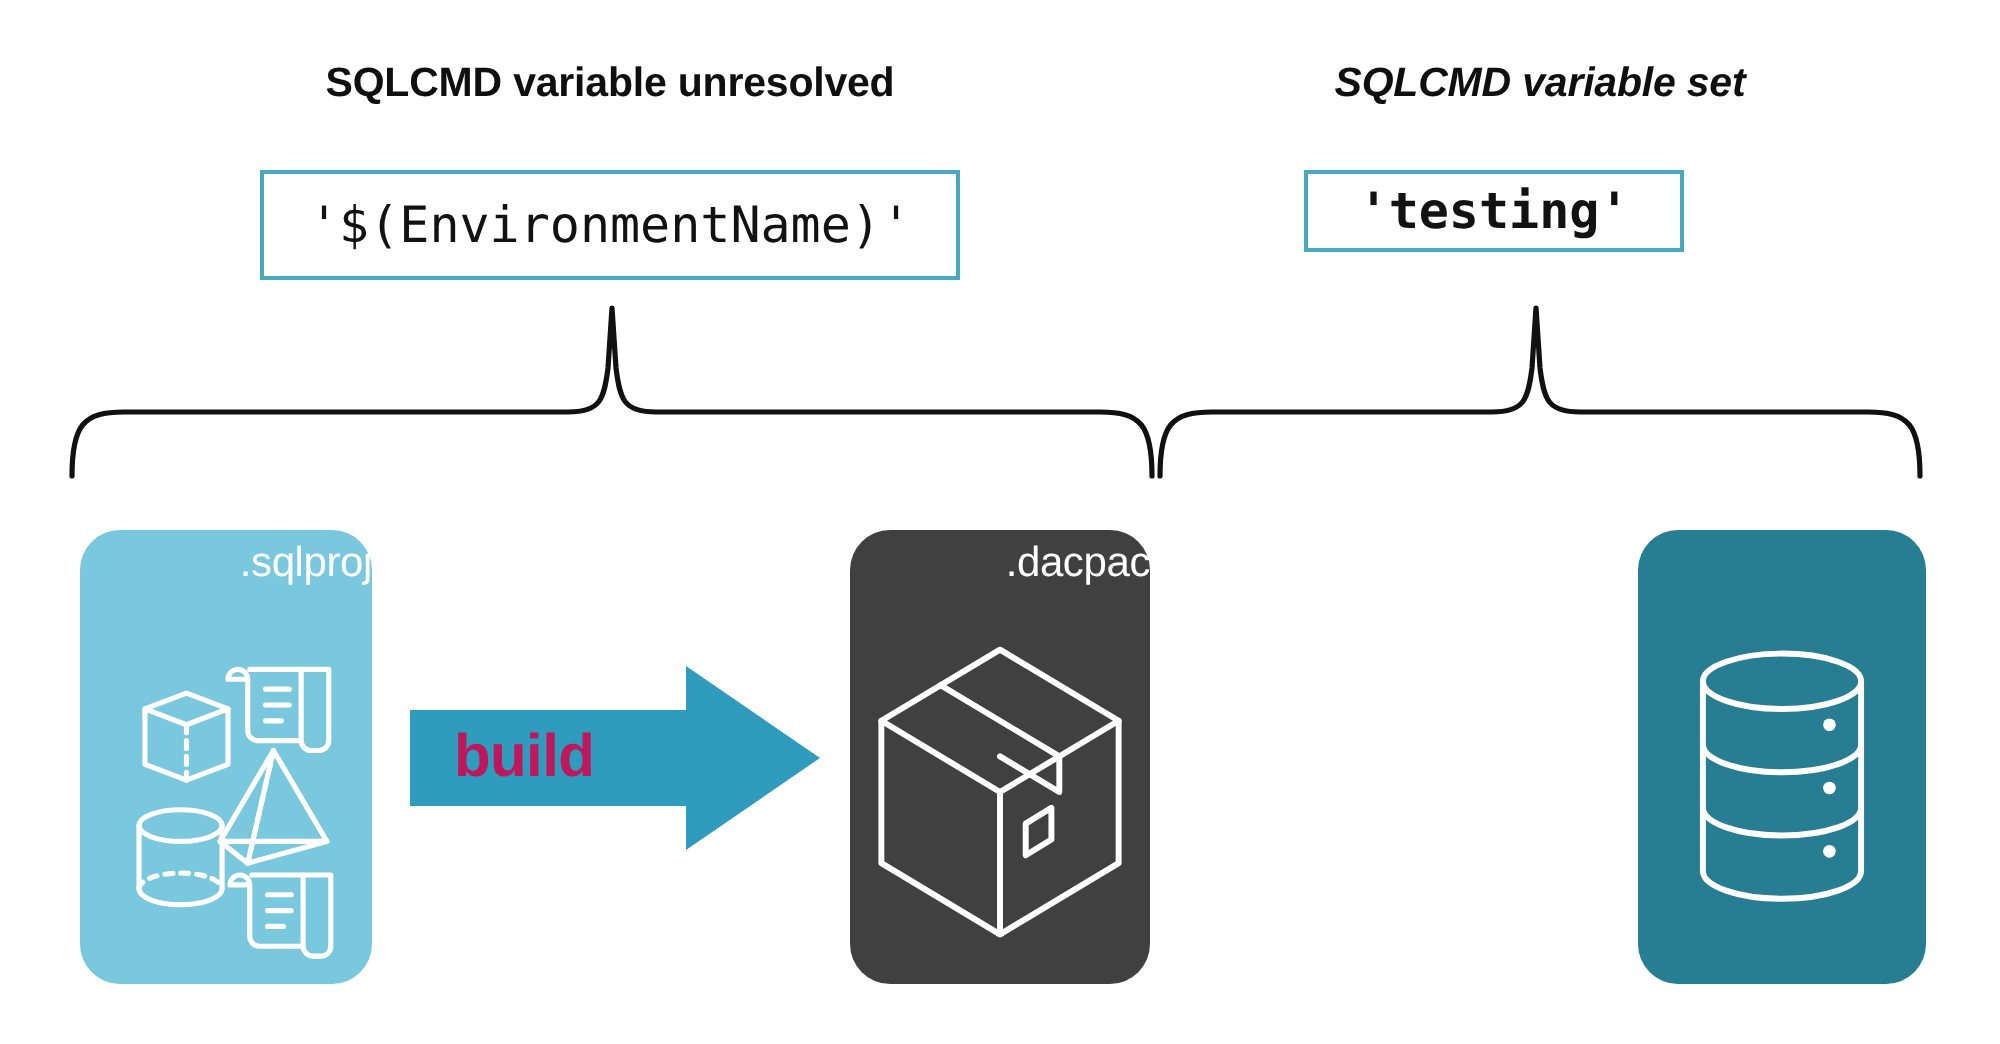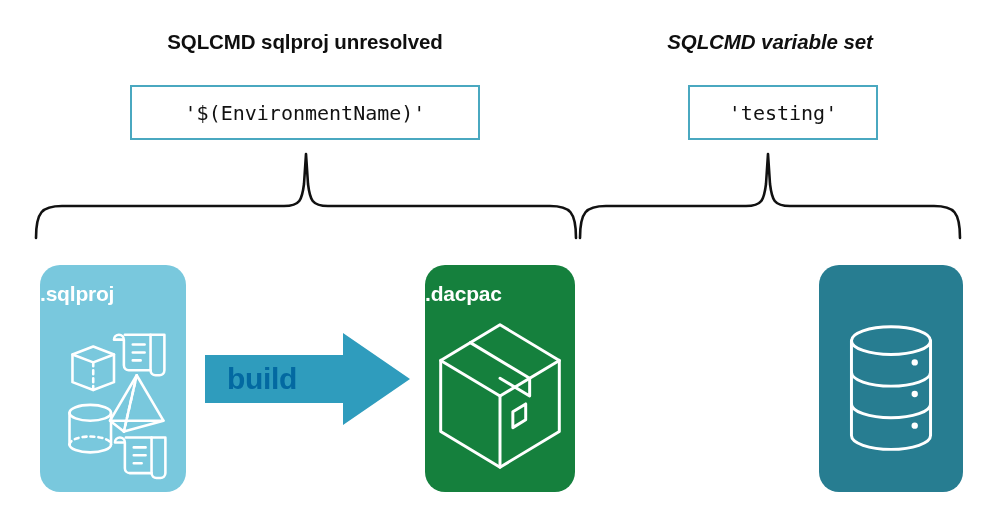--- a/index.html
+++ b/index.html
@@ -26,78 +26,78 @@
   #cap-right{left:578px;top:30px;width:384px;font-style:italic;}
 
   
   .codebox{
     position:absolute;
     border:2px solid #4aa8c0;
     background:#ffffff;
     box-sizing:border-box;
     display:flex;align-items:center;justify-content:center;
     font-family:"DejaVu Sans Mono","Liberation Mono",monospace;
-    font-size:20px;
+    font-size:25px;
     color:#121212;
     white-space:nowrap;
   }
   #code-left{left:130px;top:85px;width:350px;height:55px;}
-  #code-right{left:688px;top:85px;width:190px;height:55px;}
+  #code-right{left:652px;top:85px;width:190px;height:41px;font-weight:bold;}
 
   
   .brace{position:absolute;}
   #brace-left{left:28px;top:150px;width:552px;height:92px;}
   #brace-right{left:570px;top:150px;width:400px;height:92px;}
 
   
   .stagebox{
     position:absolute;
     border-radius:20px;
     box-sizing:border-box;
   }
   .stagebox .title{
-    position:absolute;left:0;right:0;top:17px;
-    text-align:left;
+    position:absolute;left:0;right:0;top:5px;
+    text-align:right;
     color:#ffffff;
-    font-weight:bold;
+    font-weight:normal;
     font-size:21px;
     letter-spacing:-0.2px;
     white-space:nowrap;
   }
   .stagebox .art{
     position:absolute;left:0;right:0;top:44px;bottom:10px;
   }
   #box-sqlproj{left:40px;top:265px;width:146px;height:227px;background:#79c8dd;}
-  #box-dacpac {left:425px;top:265px;width:150px;height:227px;background:#15803d;}
+  #box-dacpac {left:425px;top:265px;width:150px;height:227px;background:#404040;}
   #box-database{left:819px;top:265px;width:144px;height:227px;background:#277d91;}
 
   
   .arrow{position:absolute;}
   .arrow .label{
     position:absolute;
     left:0;top:0;width:100%;height:100%;
     display:flex;align-items:center;
-    color:#0369a1;
+    color:#be185d;
     font-weight:bold;
     font-size:30px;
     letter-spacing:-0.3px;
     padding-left:22px;
     box-sizing:border-box;
     pointer-events:none;
     white-space:nowrap;
   }
   #arrow-build {left:205px;top:333px;width:205px;height:92px;}
   #arrow-deploy{left:600px;top:333px;width:205px;height:92px;}
 </style>
 </head>
 <body>
 
 <div class="stage">
 
-  <div class="caption" id="cap-left">SQLCMD sqlproj unresolved</div>
+  <div class="caption" id="cap-left">SQLCMD variable unresolved</div>
 
   <div class="caption" id="cap-right">SQLCMD variable set</div>
 
   <div class="codebox" id="code-left">'$(EnvironmentName)'</div>
 
   <div class="codebox" id="code-right">'testing'</div>
 
   <svg class="brace" id="brace-left" viewBox="0 0 552 92">
     <path d="M8,88 C8,62 14,56 34,56 L256,56 C272,56 274,50 276,34 L278,4
              M548,88 C548,62 542,56 522,56 L300,56 C284,56 282,50 280,34 L278,4" fill="none" stroke="#111111" stroke-width="2.6" stroke-linecap="round"></path>

